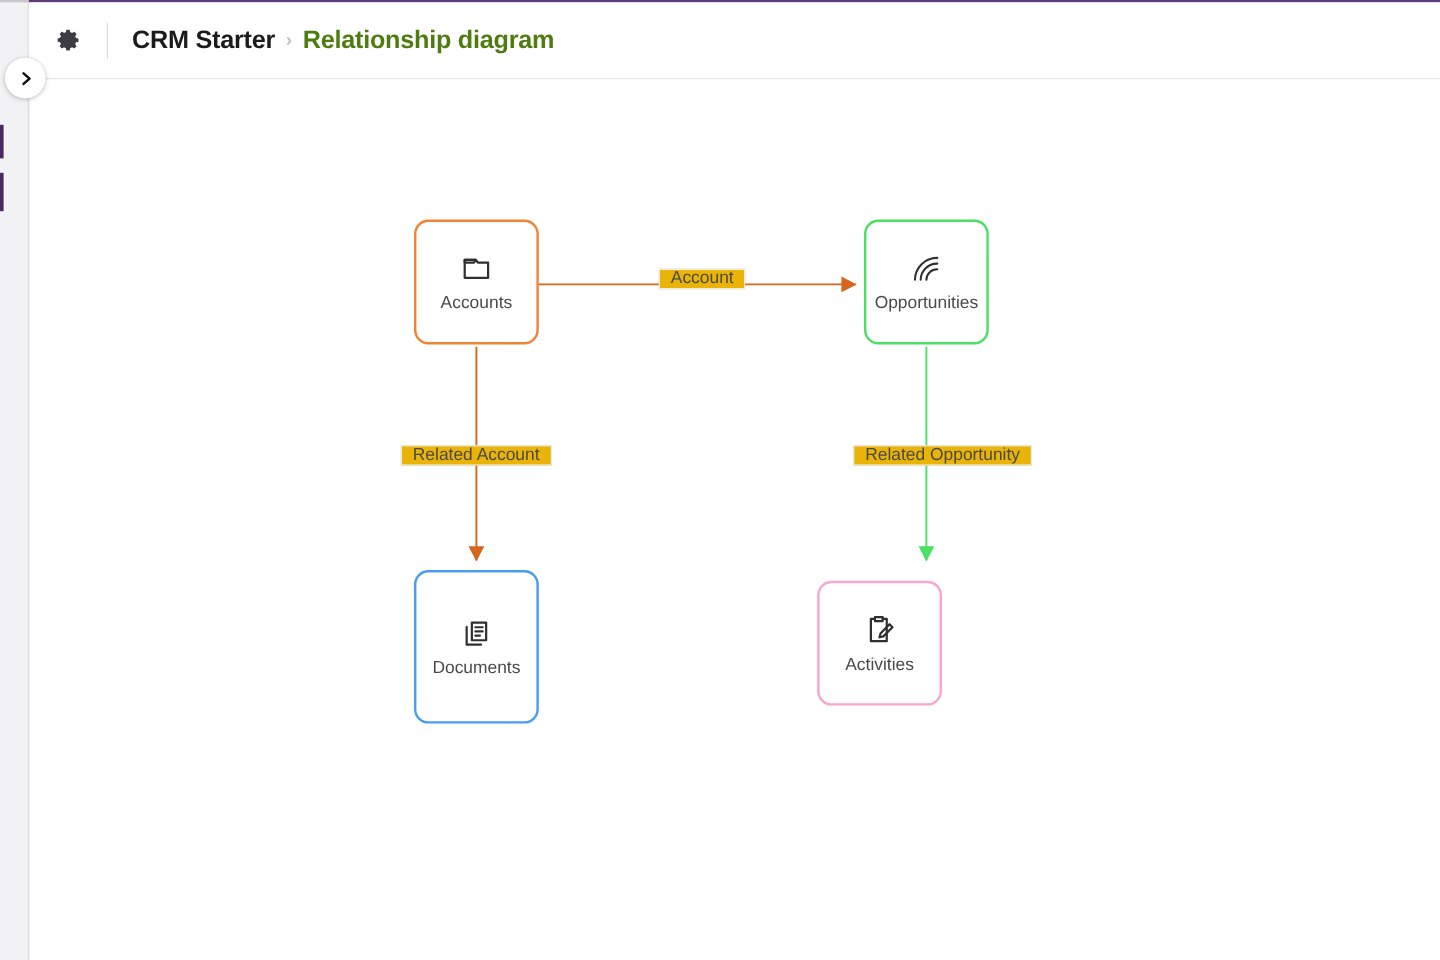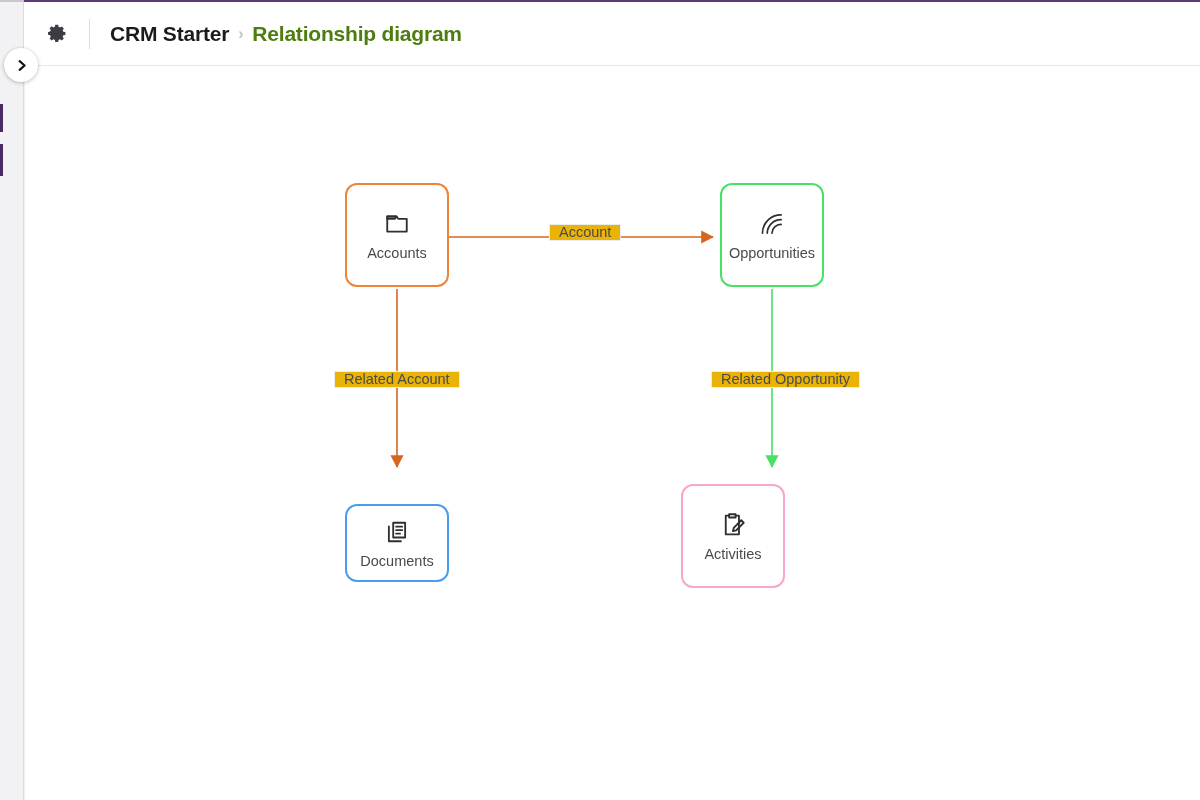--- a/index.html
+++ b/index.html
@@ -220,21 +220,21 @@
     <div class="node" style="left: 320px; top: 116px; width: 104px; height: 104px; border: 2px solid rgb(239, 132, 54);">
       <div class="node-icon">
         <svg width="26" height="26" viewBox="0 0 24 24" fill="none" stroke="#2f2f2f" stroke-width="1.7" stroke-linecap="round" stroke-linejoin="round">
           <path d="M3 7.2h7.1l1.5-2.1H3z"></path>
           <path d="M3 5.1h8.6l1.5 2.1H21v11.8H3z"></path>
         </svg>
       </div>
       <div class="node-label">Accounts</div>
     </div>
 
-    <div class="node" style="left: 320px; top: 437px; width: 104px; height: 78px; border: 2px solid rgb(74, 156, 240);">
+    <div class="node" style="left: 320px; top: 408px; width: 104px; height: 128px; border: 2px solid rgb(74, 156, 240);">
       <div class="node-icon">
         <svg width="26" height="26" viewBox="0 0 24 24" fill="none" stroke="#2f2f2f" stroke-width="1.7" stroke-linecap="round" stroke-linejoin="round">
           <path d="M8.5 3.5h11v13.6h-11z"></path>
           <path d="M15.6 20.5H4.5V6.9"></path>
           <path d="M11.2 7.1h5.6M11.2 10.3h5.6M11.2 13.5h3.6"></path>
         </svg>
       </div>
       <div class="node-label">Documents</div>
     </div>
 

